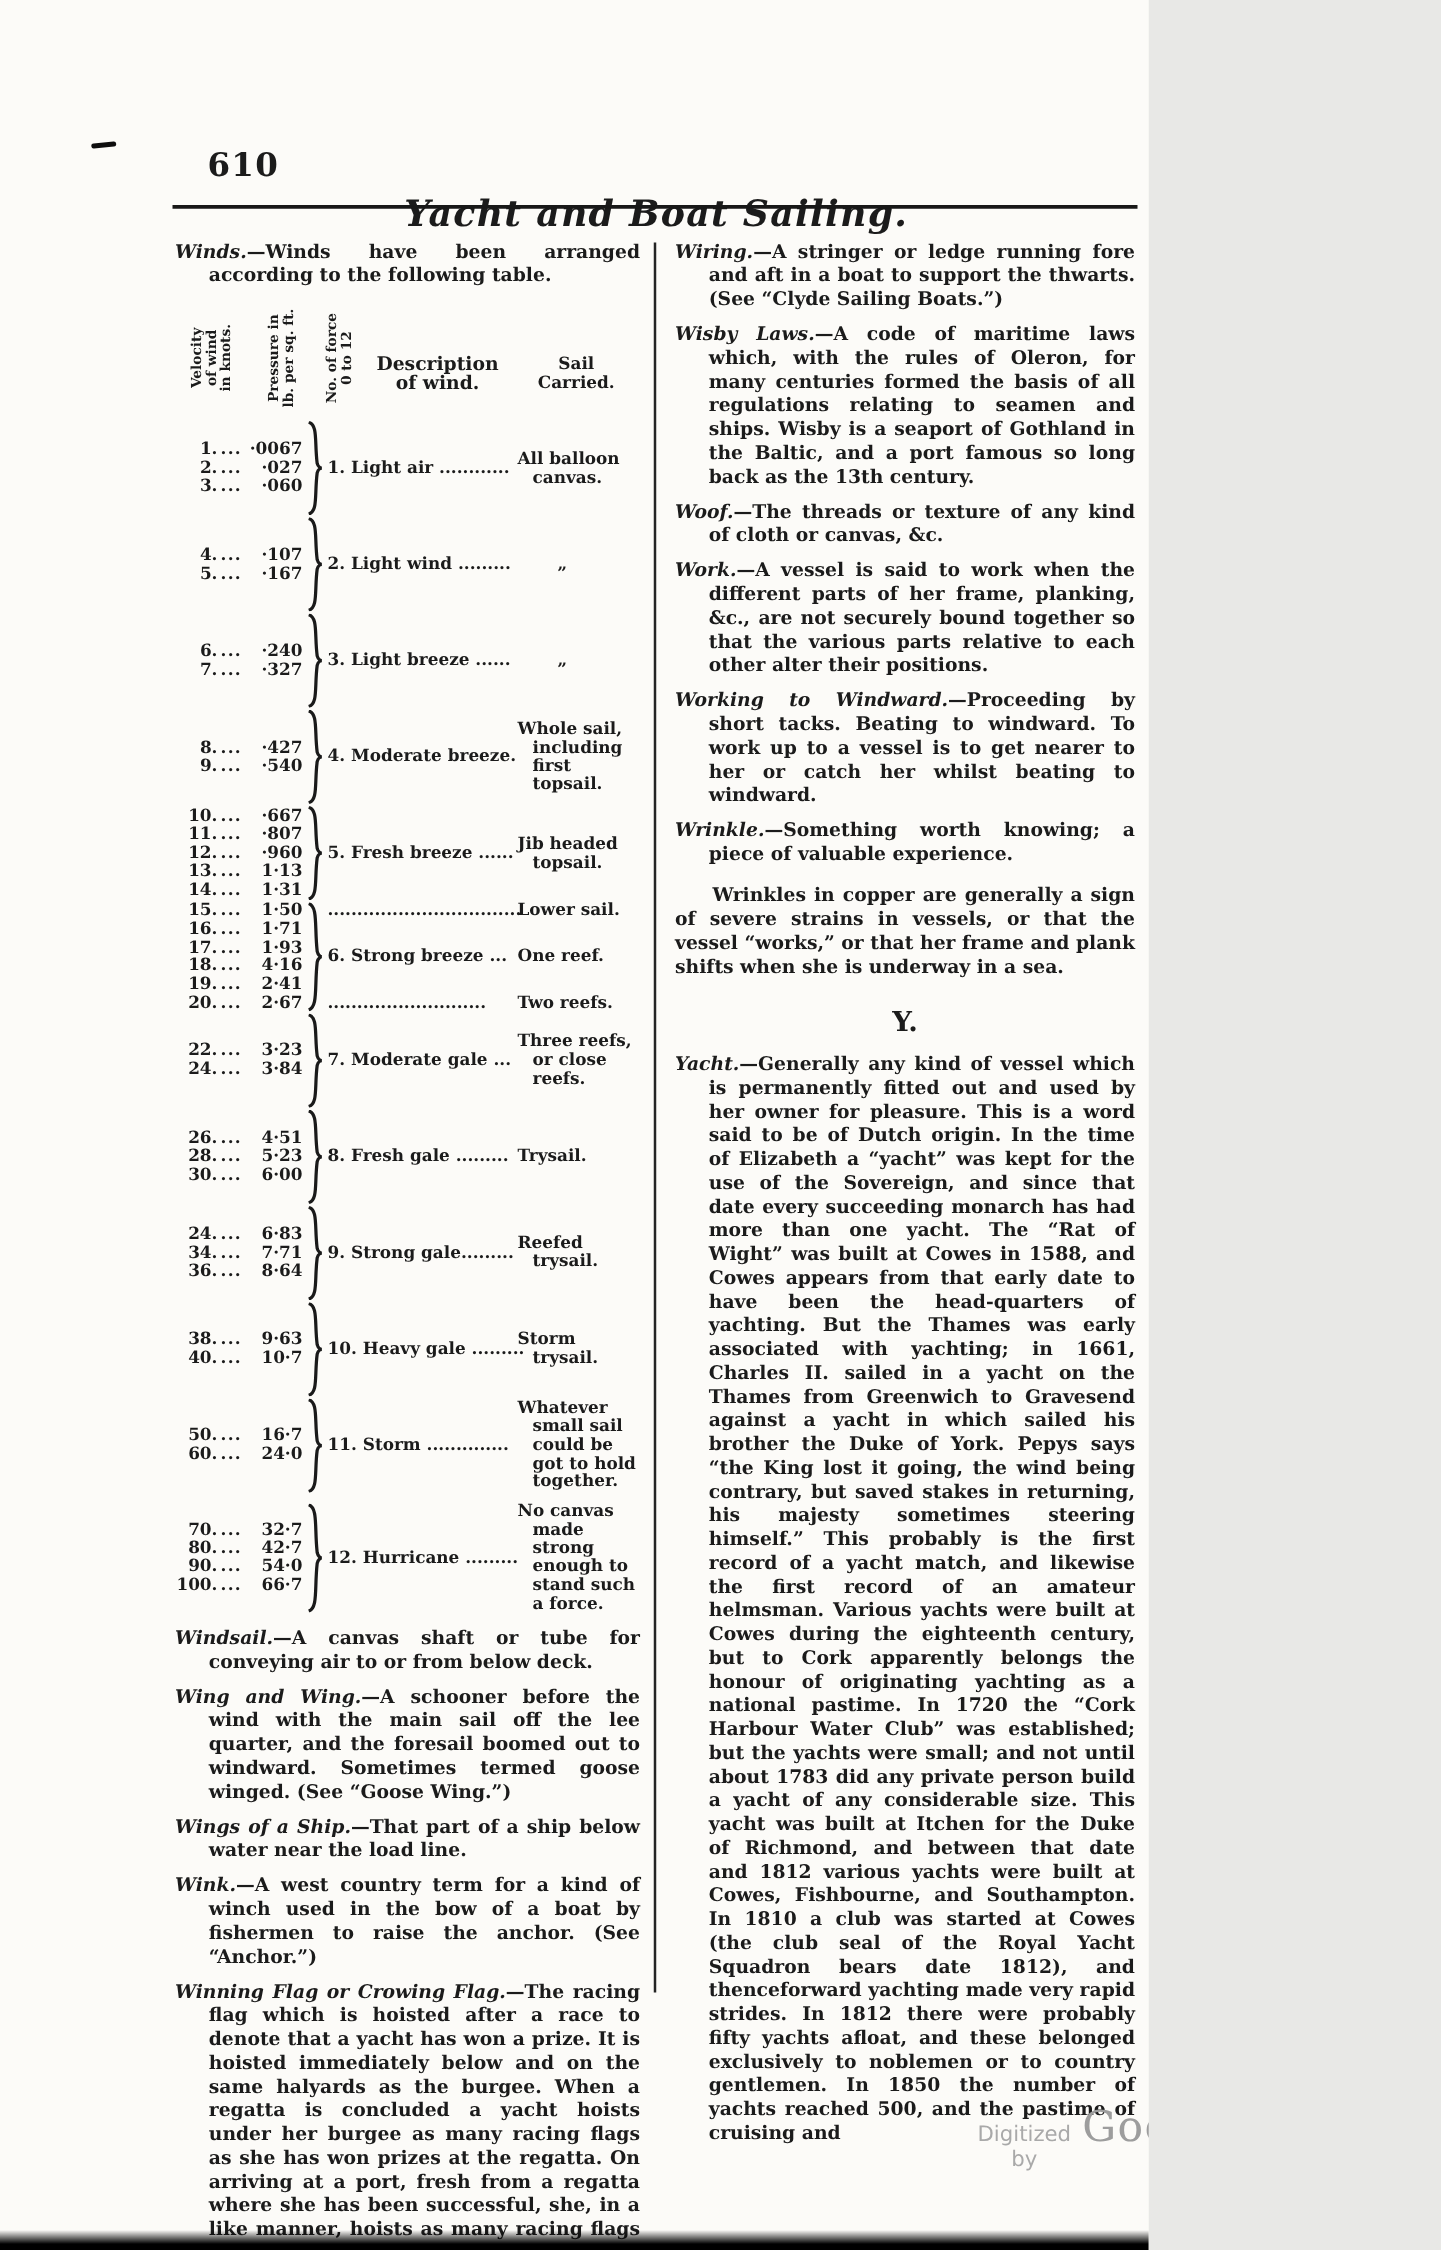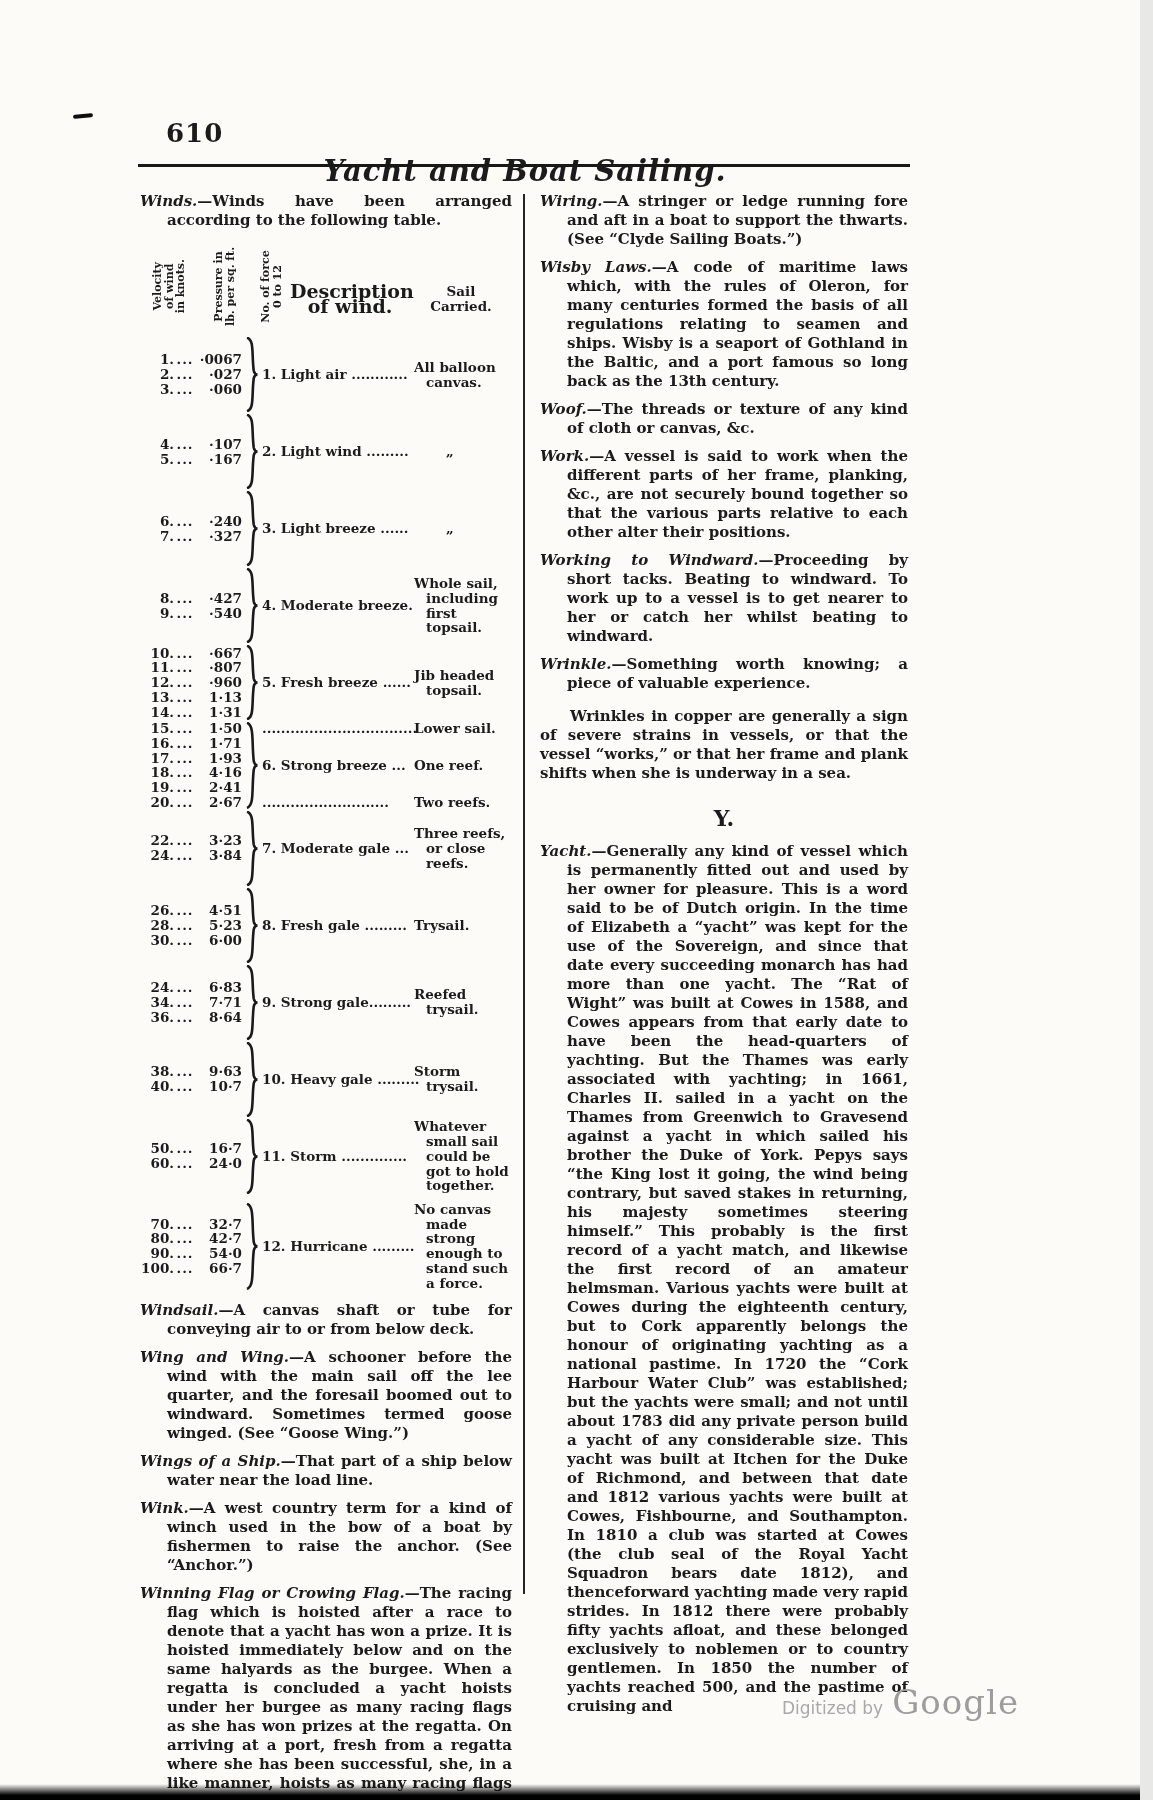--- a/index.html
+++ b/index.html
@@ -1,17 +1,17 @@
 <!DOCTYPE html>
 <html><head>
 <meta charset="utf-8">
 <style>
   html,body{margin:0;padding:0;background:#e8e8e6;}
-  .page{position:relative;width:1108px;height:1800px;background:#fcfbf8;overflow:hidden;
-        font-family:"DejaVu Serif", serif;color:#1b1b1b;padding-left:32px;}
+  .page{position:relative;width:919px;height:1800px;background:#fcfbf8;overflow:hidden;
+        font-family:"DejaVu Serif", serif;color:#1b1b1b;}
   .pagenum{position:absolute;left:166px;top:118px;font-size:26px;font-weight:700;letter-spacing:1px;}
   .header-title{position:absolute;left:140px;top:114px;width:770px;text-align:center;
         font-size:29px;font-weight:700;font-style:italic;letter-spacing:1px;margin-top:40px;}
   .header-rule{position:absolute;left:138px;top:164px;width:772px;height:3px;background:#181818;}
   .col-divider{position:absolute;left:523px;top:194px;width:2px;height:1400px;background:#242424;}
   .stray-dash{position:absolute;left:73px;top:114px;width:20px;height:4px;background:#0e0e0e;
         border-radius:2px;transform:rotate(-6deg);}
   .col{position:absolute;top:192px;font-size:15px;line-height:19px;font-weight:700;text-align:justify;}
   .col.left{left:140px;width:372px;}
   .col.right{left:540px;width:368px;}
@@ -19,21 +19,21 @@
   .term{font-weight:700;}
   .cont{margin:12px 0 9px 0;text-indent:30px;}
   .section-head{text-align:center;font-size:22px;font-weight:700;margin:26px 0 14px 0;text-indent:0;}
   
   .wtable{margin:2px 0 10px 0;font-size:13.5px;line-height:14.8px;text-align:left;}
   .whead{display:flex;height:94px;margin-bottom:3px;}
   .vhead{display:flex;align-items:center;justify-content:center;height:94px;}
   .vhead.v1{width:58px;}.vhead.v2{width:54px;}.vhead.v3{width:38px;}
   .vtxt{transform:rotate(-90deg);font-size:11px;line-height:11.5px;font-weight:700;
         white-space:nowrap;text-align:center;}
-  .dhead{width:120px;align-self:center;text-align:center;font-size:19px;line-height:15px;padding-top:26px;}
+  .dhead{width:120px;align-self:center;text-align:center;font-size:15px;line-height:15px;padding-top:26px;}
   .shead{flex:1;align-self:center;text-align:center;font-size:13.5px;line-height:15px;padding-top:26px;}
   .tgroup{display:flex;align-items:center;}
   .tgroup.gap{margin-top:7px;}
   .trows{width:104px;flex:none;}
   .trow{display:flex;}
   .tvel{width:34px;text-align:right;}
   .tdots{width:22px;text-align:center;letter-spacing:1px;}
   .tpress{width:46px;text-align:right;}
   .tbrace{flex:none;width:15px;align-self:stretch;padding:1px 0;}
   .tbrace svg{width:100%;height:100%;display:block;}

